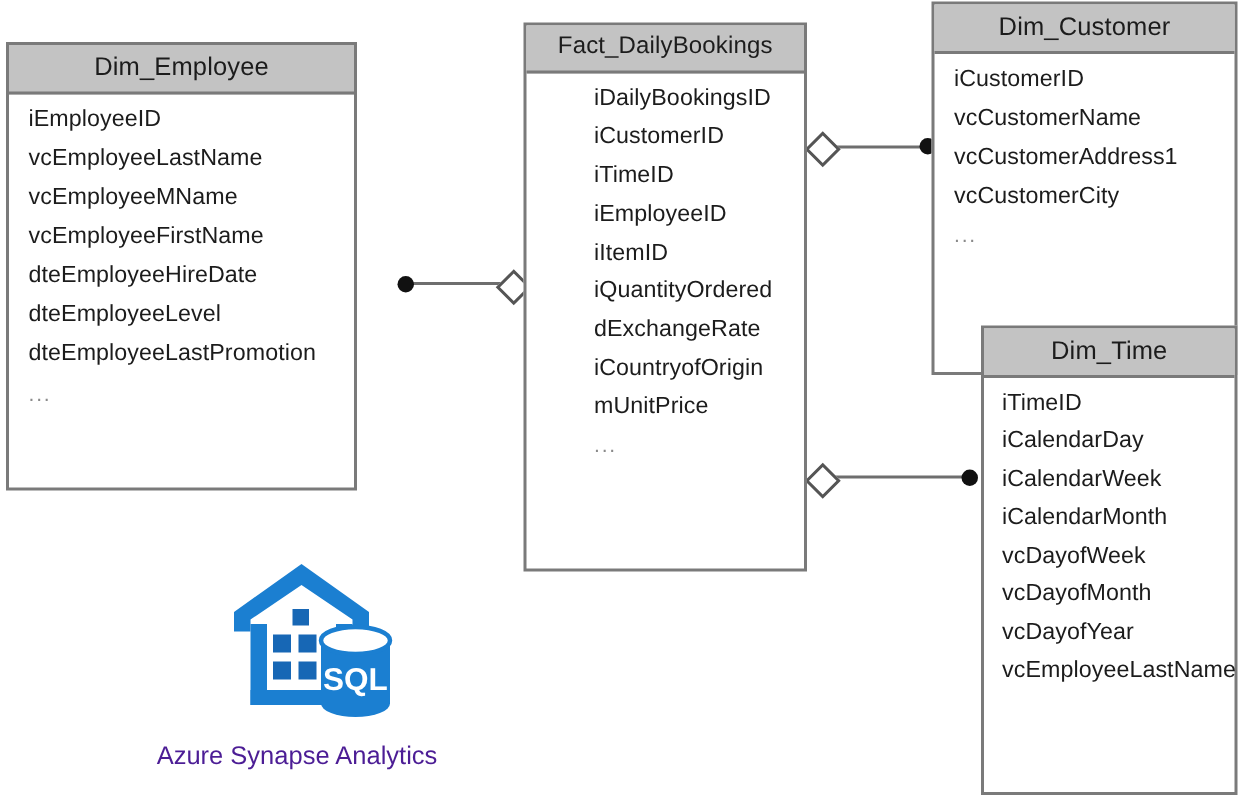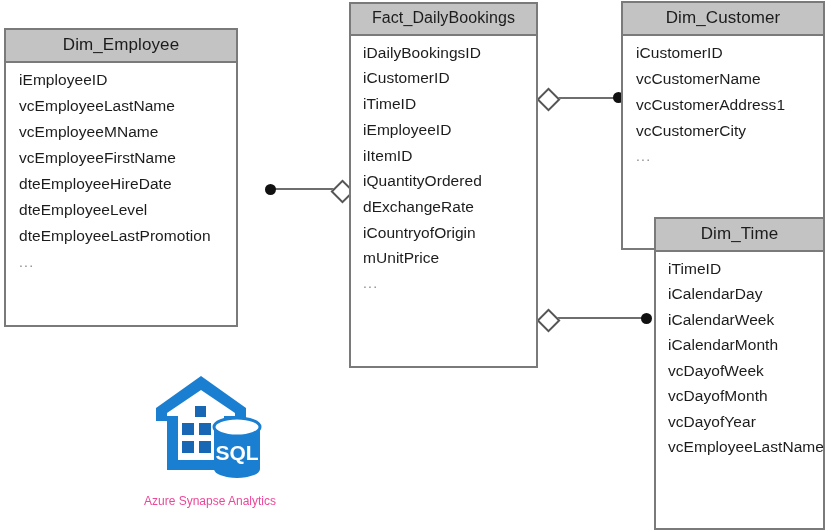--- a/index.html
+++ b/index.html
@@ -57,27 +57,27 @@
   }
   .field.ellipsis {
     color: #8a8a8a;
     letter-spacing: 1.2px;
     font-size: 14px;
     padding-bottom: 4px;
   }
 
   
   #tbl-dim-employee { left: 4px;   top: 28px;  width: 234px; height: 299px; }
-  #tbl-fact         { left: 349px; top: 2px;   width: 189px; height: 366px; }
+  #tbl-fact         { left: 349px; top: 15px;   width: 189px; height: 366px; }
   #tbl-dim-customer { left: 621px; top: 1px;   width: 204px; height: 249px; }
   #tbl-dim-time     { left: 654px; top: 217px; width: 171px; height: 313px; }
 
   #tbl-fact .table-header { font-size: 16px; }
   #tbl-fact .field-list   { padding-left: 12px; }
-  #tbl-fact .field        { padding-bottom: 10.2px; }
+  #tbl-fact .field        { padding-bottom: 10.2px; margin-left: 33px; }
 
   #tbl-dim-customer .field-list { padding-left: 13px; }
   #tbl-dim-time .field-list     { padding-left: 12px; }
   #tbl-dim-time .field          { padding-bottom: 10.0px; }
 
   
   .connector { position: absolute; z-index: 2; }
   .conn-line {
     position: absolute;
     background: #6e6e6e;
@@ -117,26 +117,26 @@
     position: absolute;
     left: 152px;
     top: 372px;
     width: 110px;
     height: 108px;
     z-index: 3;
     text-decoration: underline;
   }
   #synapse-caption {
     position: absolute;
-    left: 60px;
+    left: 48px;
     top: 494px;
     width: 300px;
     text-align: center;
-    font-size: 12px;
-    color: #ec4899;
+    font-size: 17px;
+    color: #4c1d95;
     z-index: 3;
     white-space: nowrap;
   }
 </style>
 </head>
 <body>
 
 <div id="canvas">
 
   <div class="connector" id="conn-employee-fact">

